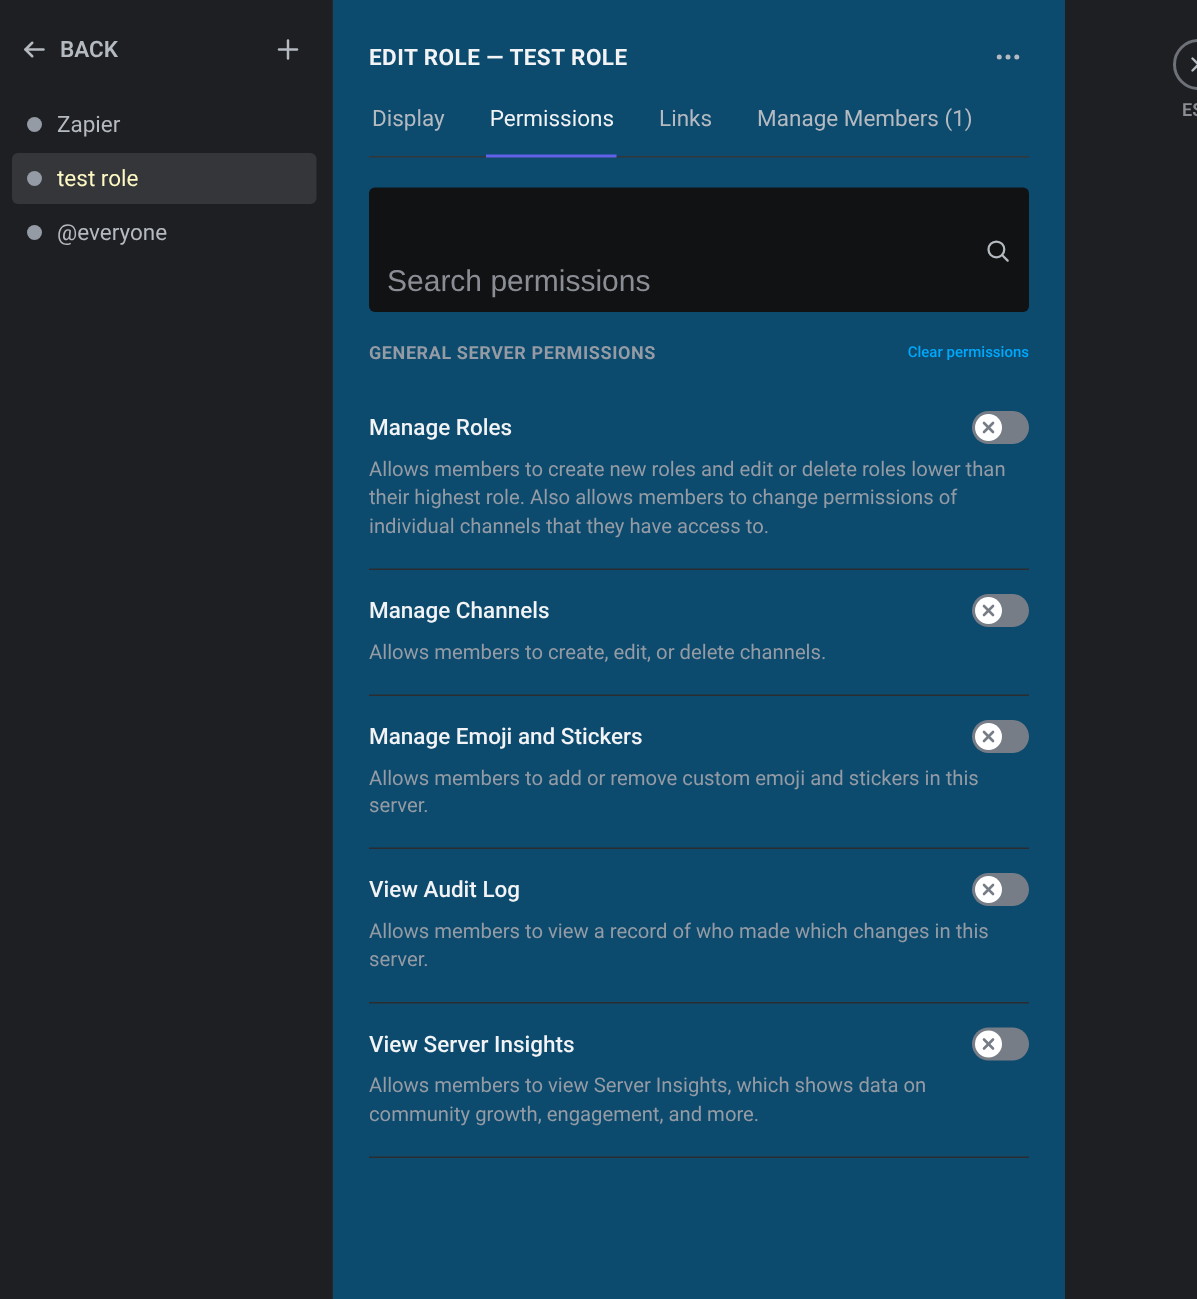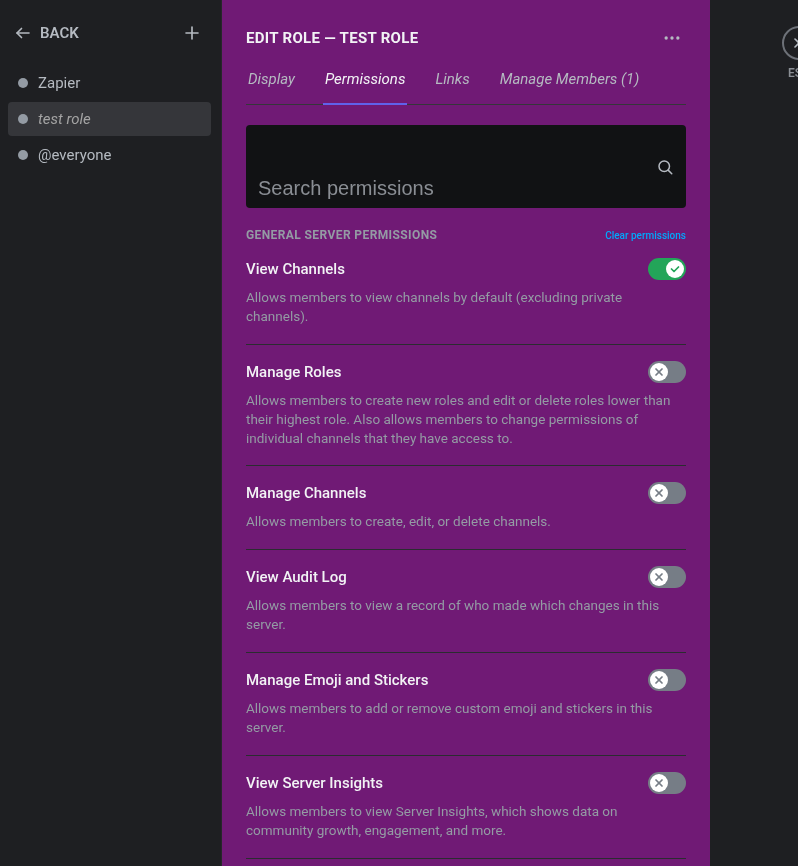--- a/index.html
+++ b/index.html
@@ -46,33 +46,32 @@
     gap: 10px;
     padding: 8px 10px;
     border-radius: 4px;
     cursor: pointer;
     color: #b5bac1;
     font-size: 15px;
     margin-bottom: 2px;
   }
   .role-item.selected {
     background: #35363a;
-    color: #a3a3a3;
-    font-style: italic;
+    color: #fef9c3;
   }
   .role-dot {
     width: 10px;
     height: 10px;
     border-radius: 50%;
     background: #949ba4;
     flex-shrink: 0;
   }
   .main {
     flex: 1;
-    background: #701a75;
+    background: #0c4a6e;
     padding: 24px 24px 0 24px;
     overflow-y: auto;
     position: relative;
   }
   .main-header {
     display: flex;
     align-items: center;
     justify-content: space-between;
     margin-bottom: 18px;
   }
@@ -92,21 +91,20 @@
     gap: 26px;
     border-bottom: 1px solid #35363a;
     margin-bottom: 20px;
   }
   .tab {
     padding: 0 2px 16px 2px;
     color: #b5bac1;
     font-size: 15px;
     cursor: pointer;
     position: relative;
-    font-style: italic;
   }
   .tab.active {
     color: #f2f3f5;
   }
   .tab.active::after {
     content: "";
     position: absolute;
     left: 0; right: 0; bottom: -1px;
     height: 2px;
     background: #6062eb;
@@ -295,33 +293,20 @@
         </svg>
     </span>
   </div>
 
   <div class="section-header">
     <div class="section-title">GENERAL SERVER PERMISSIONS</div>
     <div class="clear-link">Clear permissions</div>
   </div>
 
   <div id="perm-list">
-      <div class="perm-row" style="padding-top: 0px;">
-    <div class="perm-head">
-      <div class="perm-title">View Channels</div>
-      <div class="toggle on">
-        <div class="toggle-knob">
-          <svg width="12" height="12" viewBox="0 0 24 24" fill="none" stroke="#23a559" stroke-width="3.5" stroke-linecap="round" stroke-linejoin="round">
-                <polyline points="5 12 10 17 19 8"></polyline>
-              </svg>
-        </div>
-      </div>
-    </div>
-    <div class="perm-desc">Allows members to view channels by default (excluding private channels).</div>
-      </div>
       <div class="perm-row">
     <div class="perm-head">
       <div class="perm-title">Manage Roles</div>
       <div class="toggle off">
         <div class="toggle-knob">
           <svg width="12" height="12" viewBox="0 0 24 24" fill="none" stroke="#767d86" stroke-width="3.5" stroke-linecap="round">
                 <line x1="6" y1="6" x2="18" y2="18"></line>
                 <line x1="18" y1="6" x2="6" y2="18"></line>
               </svg>
         </div>
@@ -338,45 +323,45 @@
                 <line x1="6" y1="6" x2="18" y2="18"></line>
                 <line x1="18" y1="6" x2="6" y2="18"></line>
               </svg>
         </div>
       </div>
     </div>
     <div class="perm-desc">Allows members to create, edit, or delete channels.</div>
       </div>
       <div class="perm-row">
     <div class="perm-head">
+      <div class="perm-title">Manage Emoji and Stickers</div>
+      <div class="toggle off">
+        <div class="toggle-knob">
+          <svg width="12" height="12" viewBox="0 0 24 24" fill="none" stroke="#767d86" stroke-width="3.5" stroke-linecap="round">
+                <line x1="6" y1="6" x2="18" y2="18"></line>
+                <line x1="18" y1="6" x2="6" y2="18"></line>
+              </svg>
+        </div>
+      </div>
+    </div>
+    <div class="perm-desc">Allows members to add or remove custom emoji and stickers in this server.</div>
+      </div>
+      <div class="perm-row">
+    <div class="perm-head">
       <div class="perm-title">View Audit Log</div>
       <div class="toggle off">
         <div class="toggle-knob">
           <svg width="12" height="12" viewBox="0 0 24 24" fill="none" stroke="#767d86" stroke-width="3.5" stroke-linecap="round">
                 <line x1="6" y1="6" x2="18" y2="18"></line>
                 <line x1="18" y1="6" x2="6" y2="18"></line>
               </svg>
         </div>
       </div>
     </div>
     <div class="perm-desc">Allows members to view a record of who made which changes in this server.</div>
-      </div>
-      <div class="perm-row">
-    <div class="perm-head">
-      <div class="perm-title">Manage Emoji and Stickers</div>
-      <div class="toggle off">
-        <div class="toggle-knob">
-          <svg width="12" height="12" viewBox="0 0 24 24" fill="none" stroke="#767d86" stroke-width="3.5" stroke-linecap="round">
-                <line x1="6" y1="6" x2="18" y2="18"></line>
-                <line x1="18" y1="6" x2="6" y2="18"></line>
-              </svg>
-        </div>
-      </div>
-    </div>
-    <div class="perm-desc">Allows members to add or remove custom emoji and stickers in this server.</div>
       </div>
       <div class="perm-row">
     <div class="perm-head">
       <div class="perm-title">View Server Insights</div>
       <div class="toggle off">
         <div class="toggle-knob">
           <svg width="12" height="12" viewBox="0 0 24 24" fill="none" stroke="#767d86" stroke-width="3.5" stroke-linecap="round">
                 <line x1="6" y1="6" x2="18" y2="18"></line>
                 <line x1="18" y1="6" x2="6" y2="18"></line>
               </svg>

